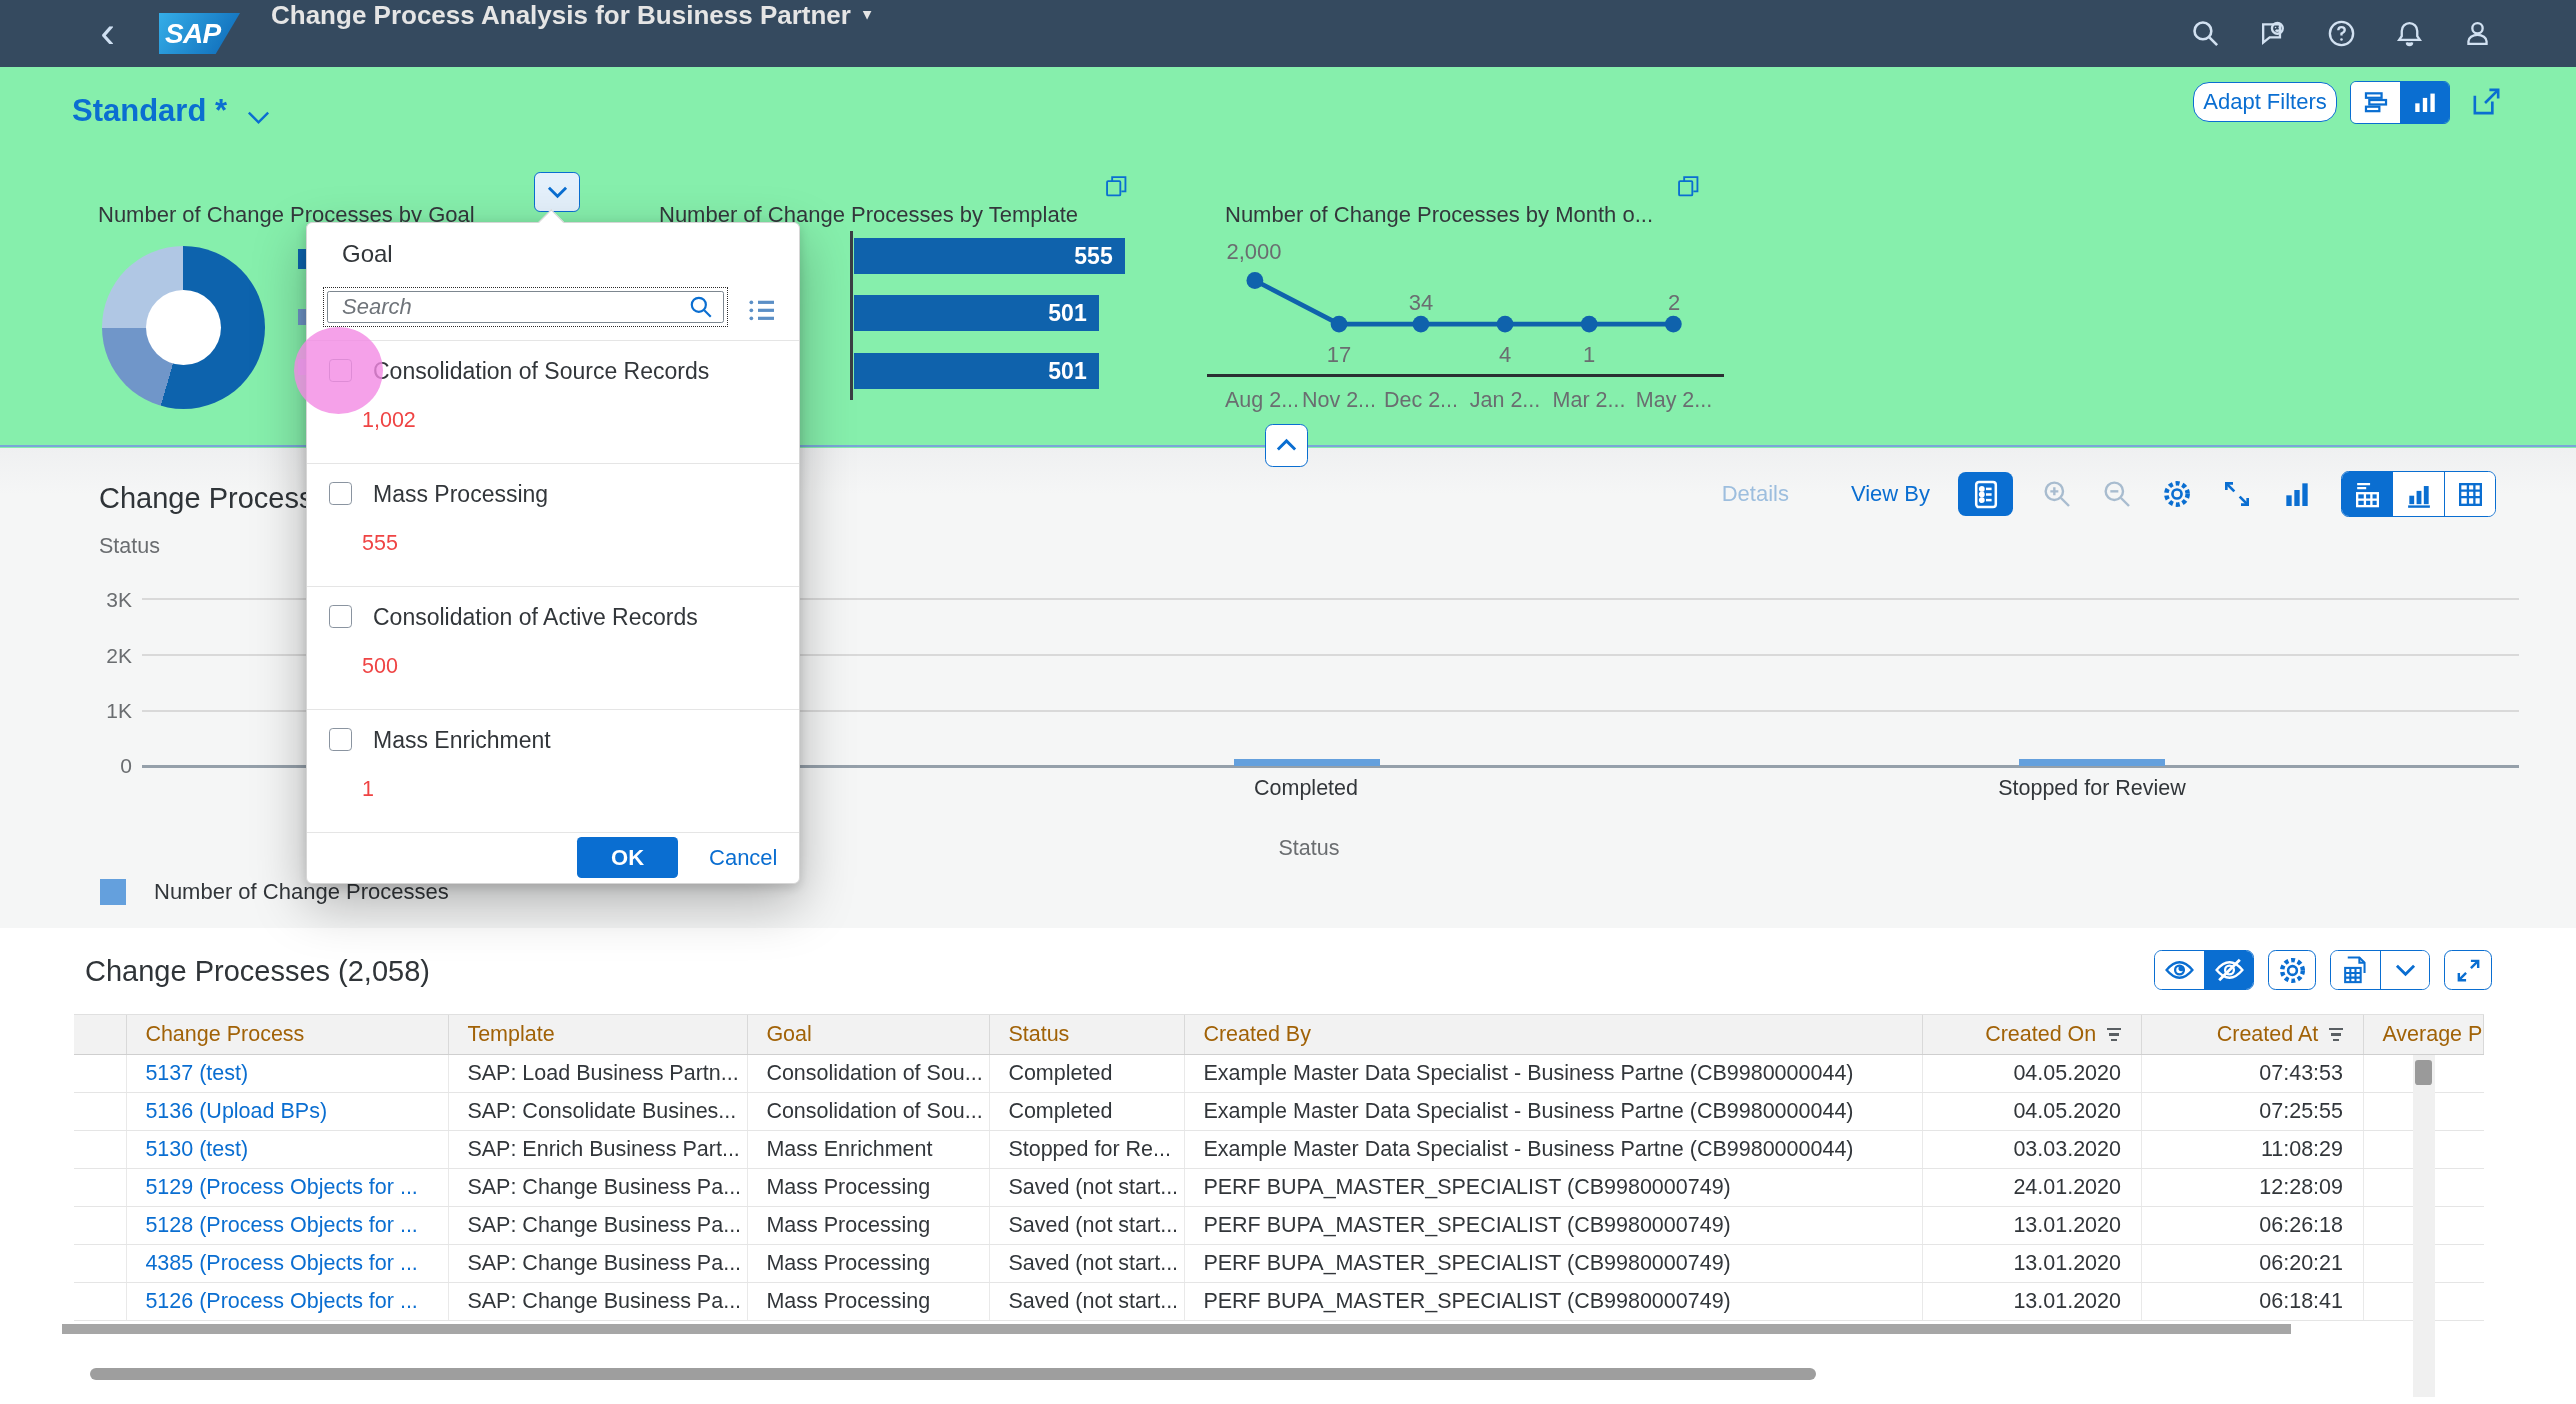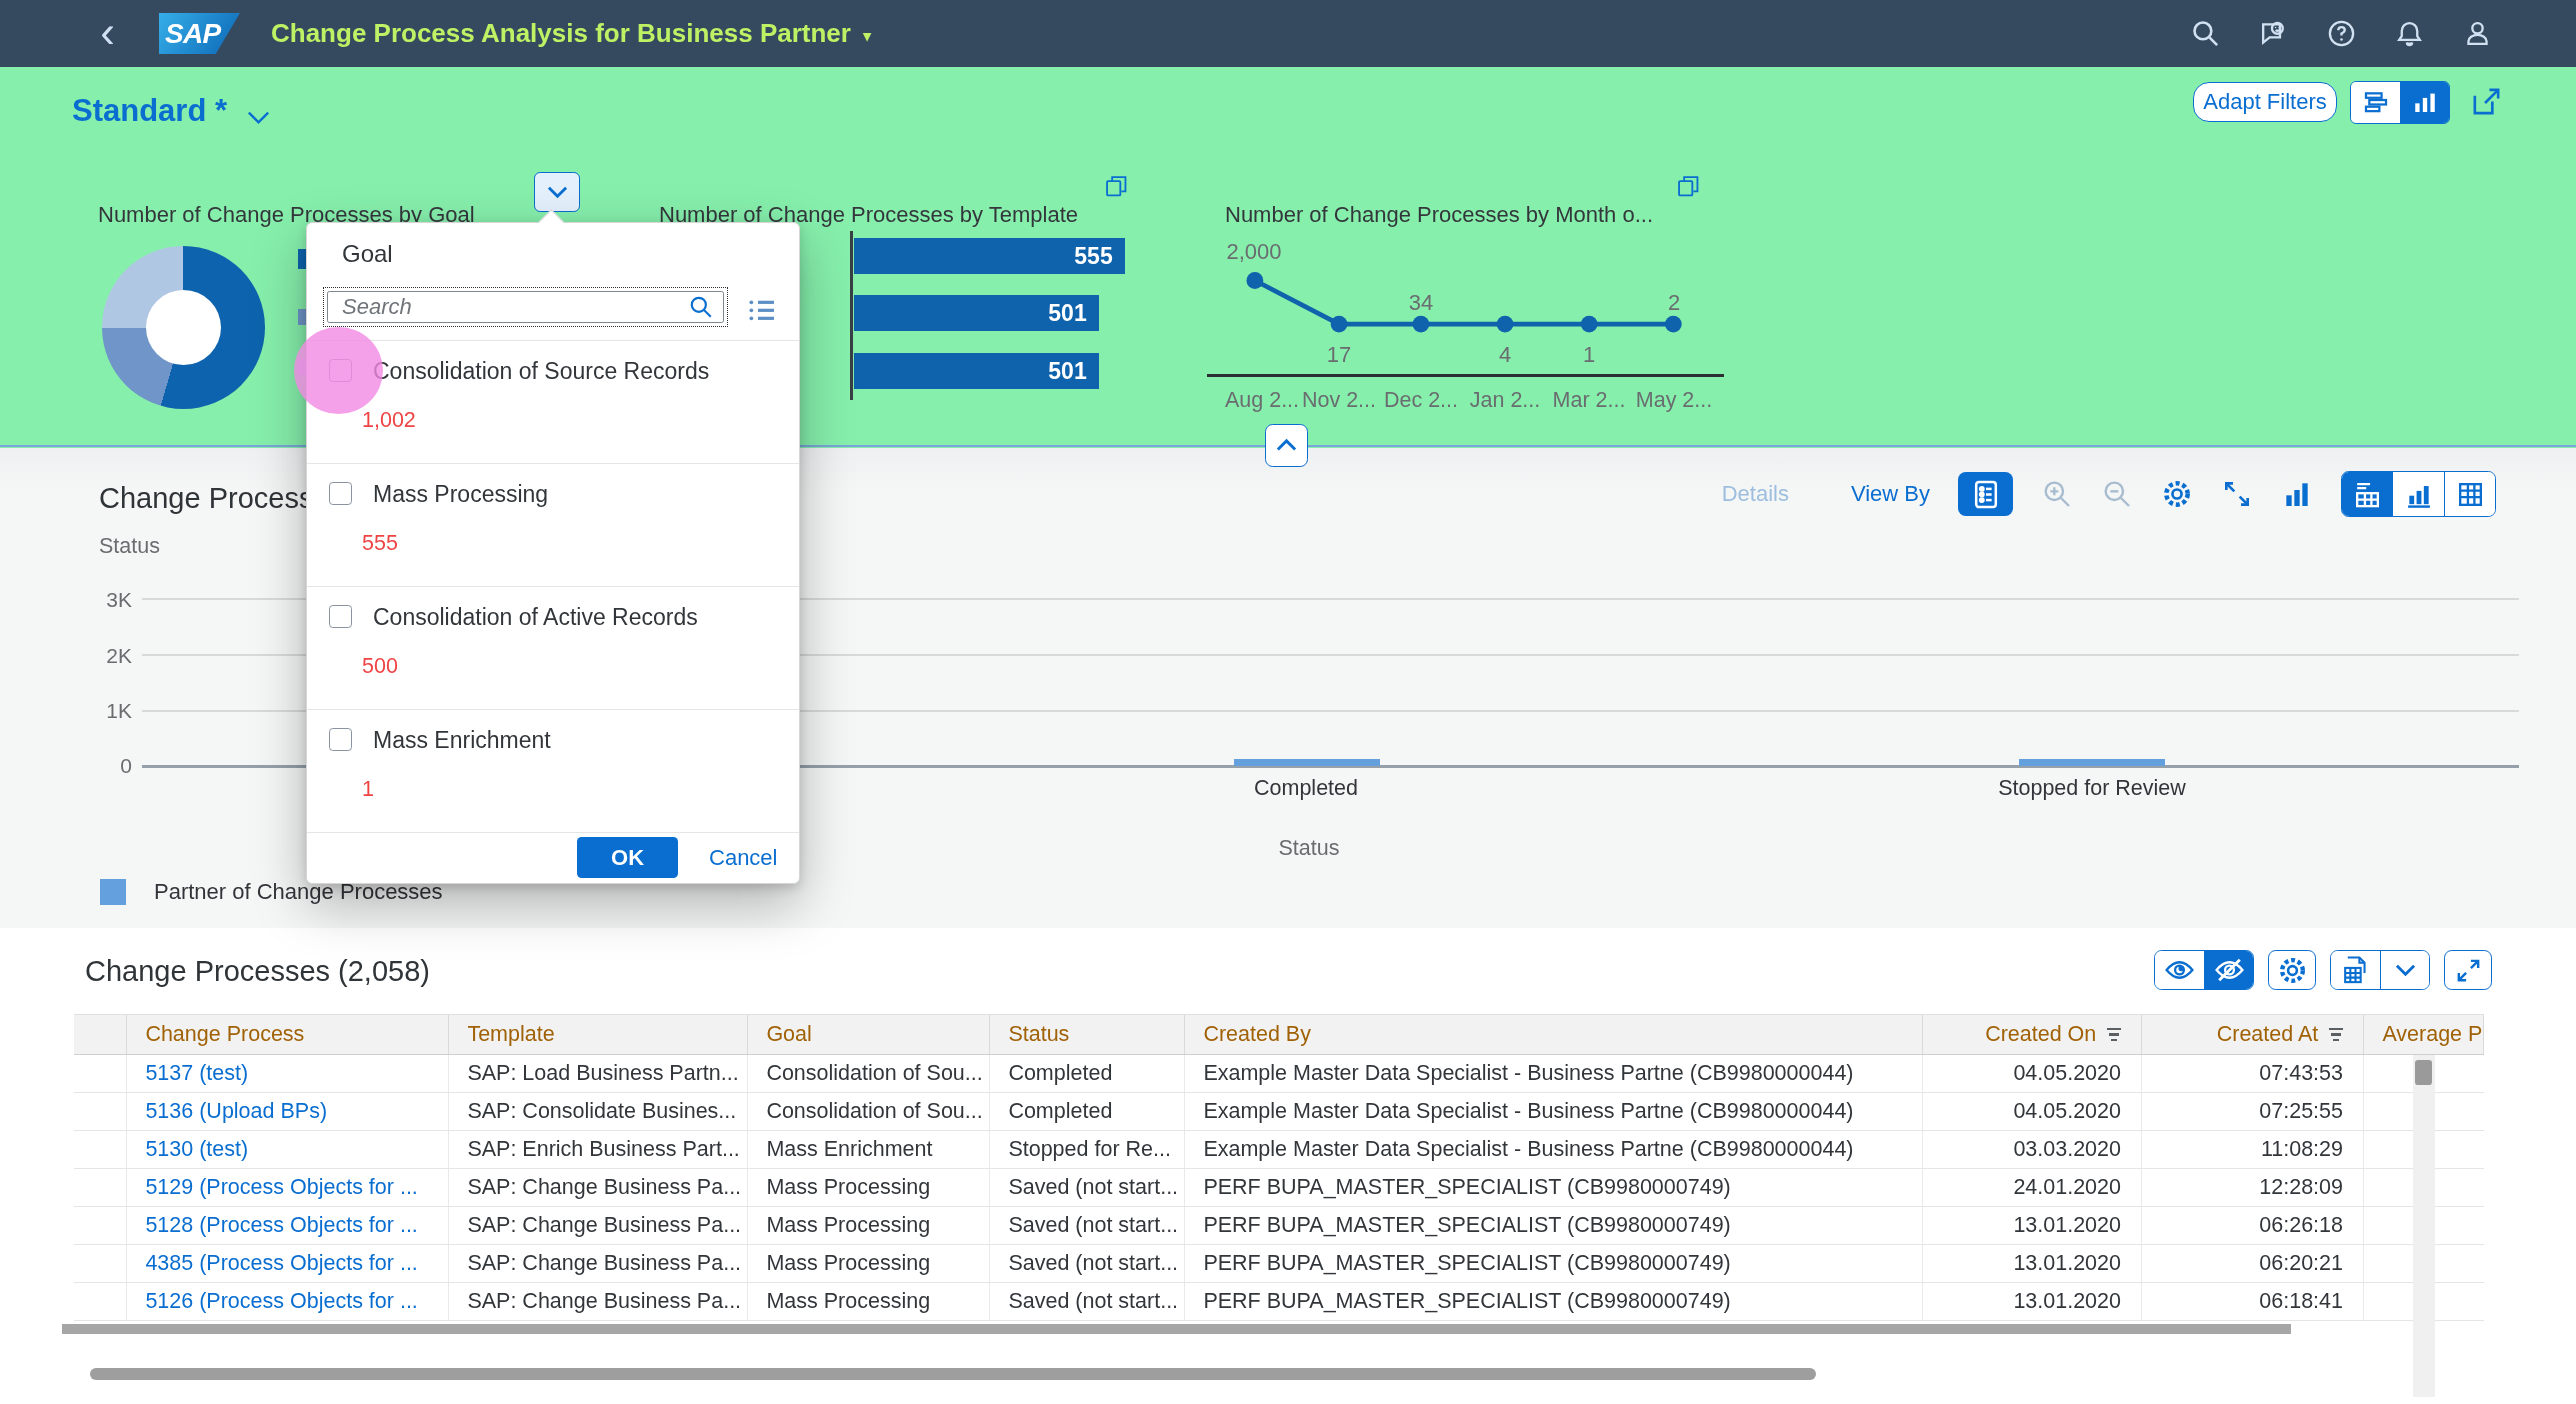--- a/index.html
+++ b/index.html
@@ -5,21 +5,21 @@
   * { margin:0; padding:0; box-sizing:border-box; }
   html,body { width:2576px; height:1405px; overflow:hidden; }
   body { position:relative; font-family:"Liberation Sans", sans-serif; background:#fff; color:#32363a; }
   svg { display:block; }
 
   
   .shell { position:absolute; left:0; top:0; width:2576px; height:67px; background:#354a5f; display:flex; align-items:center; }
   .back { position:absolute; left:86px; top:6.1px; width:43px; height:54px; color:#cfe0f2; font-size:44px; line-height:51px; text-align:center; cursor:pointer; }
   .logo { position:absolute; left:159px; top:13px; width:81px; height:41px; background:linear-gradient(125deg,#35aee8 0%,#1271bd 85%); clip-path:polygon(0 0,100% 0,70% 100%,0 100%); display:flex; align-items:center; }
   .logo span { color:#fff; font-weight:bold; font-style:italic; font-size:28px; letter-spacing:-0.8px; padding-left:6.1px; }
-  .shell-title { position:absolute; left:271px; top:0; height:67px; display:flex; align-items:center; gap:12.3px; color:#bef264; font-size:26px; font-weight:600; cursor:pointer; }
+  .shell-title { position:absolute; left:271px; top:0; height:67px; display:flex; align-items:flex-start; gap:12.3px; color:#e5e5e5; font-size:26px; font-weight:600; cursor:pointer; }
   .shell-title .caret { font-size:15.3px; padding-top:4.6px; }
   .shell-icons { position:absolute; right:83px; top:0; height:67px; display:flex; align-items:center; gap:37px; }
   .shell-icons .sic { width:31px; height:31px; color:#d2e1f1; cursor:pointer; }
 
   
   .filterbar { position:absolute; left:0; top:67px; width:2576px; height:478px; background:#86efac; }
   .variant { position:absolute; left:72px; top:26px; display:flex; align-items:center; gap:17px; color:#0a6ed1; cursor:pointer; }
   .variant .vname { font-size:31px; font-weight:bold; }
   .variant .vchev { width:29px; height:29px; padding-top:6.1px; }
   .adapt-btn { position:absolute; left:2193px; top:15.3px; width:144px; height:40px; border:1.5px solid #0a6ed1; border-radius:16px; color:#0a6ed1; font-size:22px; display:flex; align-items:center; justify-content:center; background:#fff; cursor:pointer; }
@@ -353,21 +353,21 @@
   <div class="ytick" style="top:196px;">2K</div>
   <div class="ytick" style="top:251px;">1K</div>
   <div class="ytick" style="top:306px;">0</div>
   <div class="sbar" style="left:1234px; top:311px; width:146px;"></div>
   <div class="sbar" style="left:2019px; top:311px; width:146px;"></div>
   <div class="cat-label" style="left:1306px; top:328px;">Completed</div>
   <div class="cat-label" style="left:2092px; top:328px;">Stopped for Review</div>
   <div class="x-title" style="left:1309px; top:388px;">Status</div>
   <div class="legend">
     <span class="lsq"></span>
-    <span class="ltxt">Partner of Change Processes</span>
+    <span class="ltxt">Number of Change Processes</span>
   </div>
 </div>
 
 <div class="tablesec">
   <div class="tb-title">Change Processes (2,058)</div>
   <div class="tb-actions">
     <div class="act-group">
       <div class="ag">
           <svg width="31" height="26" viewBox="0 0 24 20" fill="none" stroke="currentColor" stroke-width="1.8">
             <path d="M2 10q10-12 20 0q-10 12-20 0z"></path>

